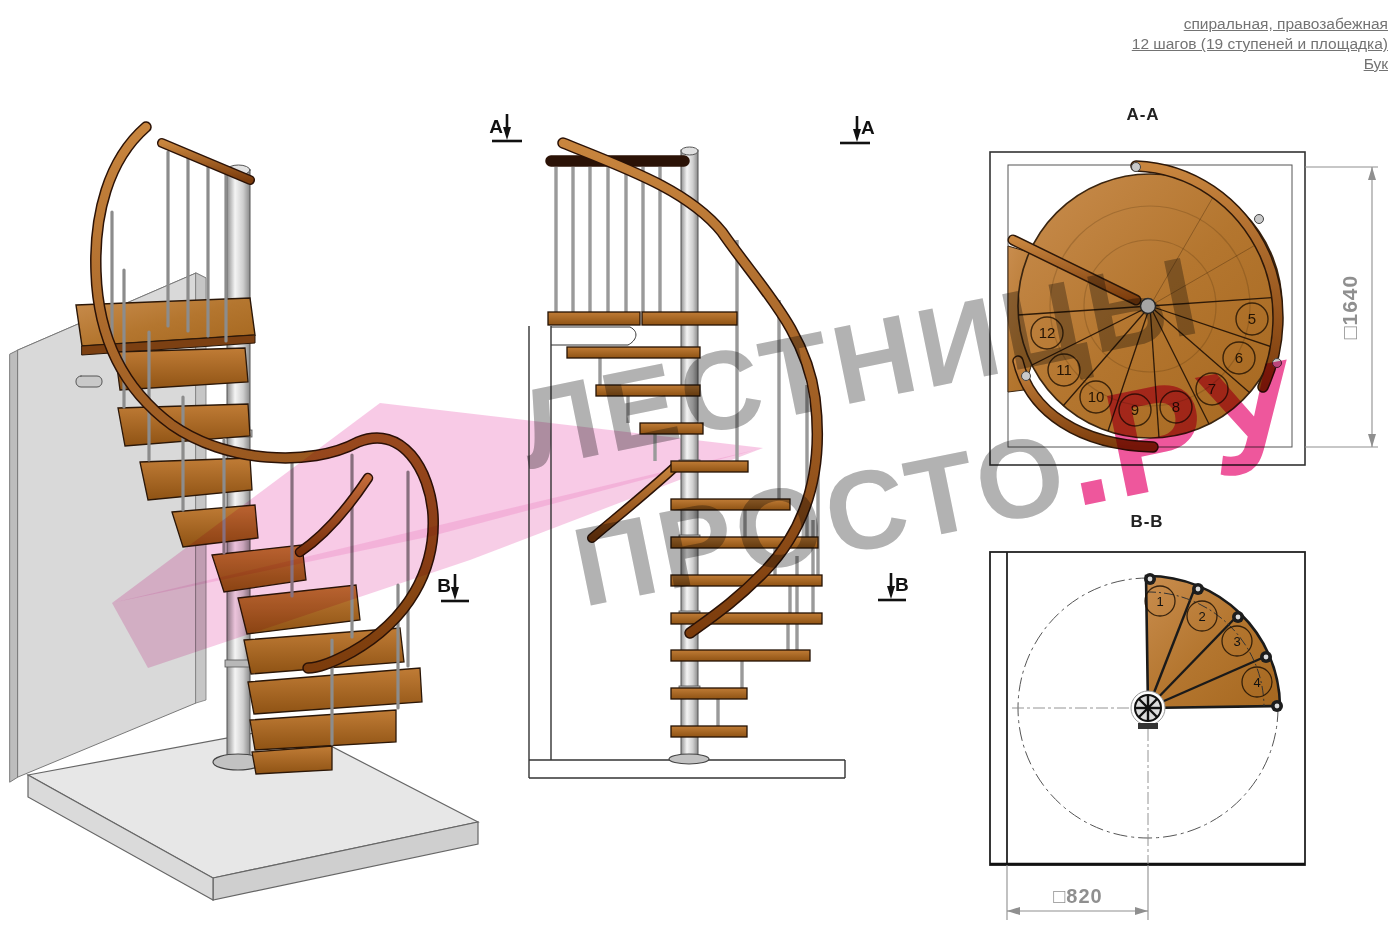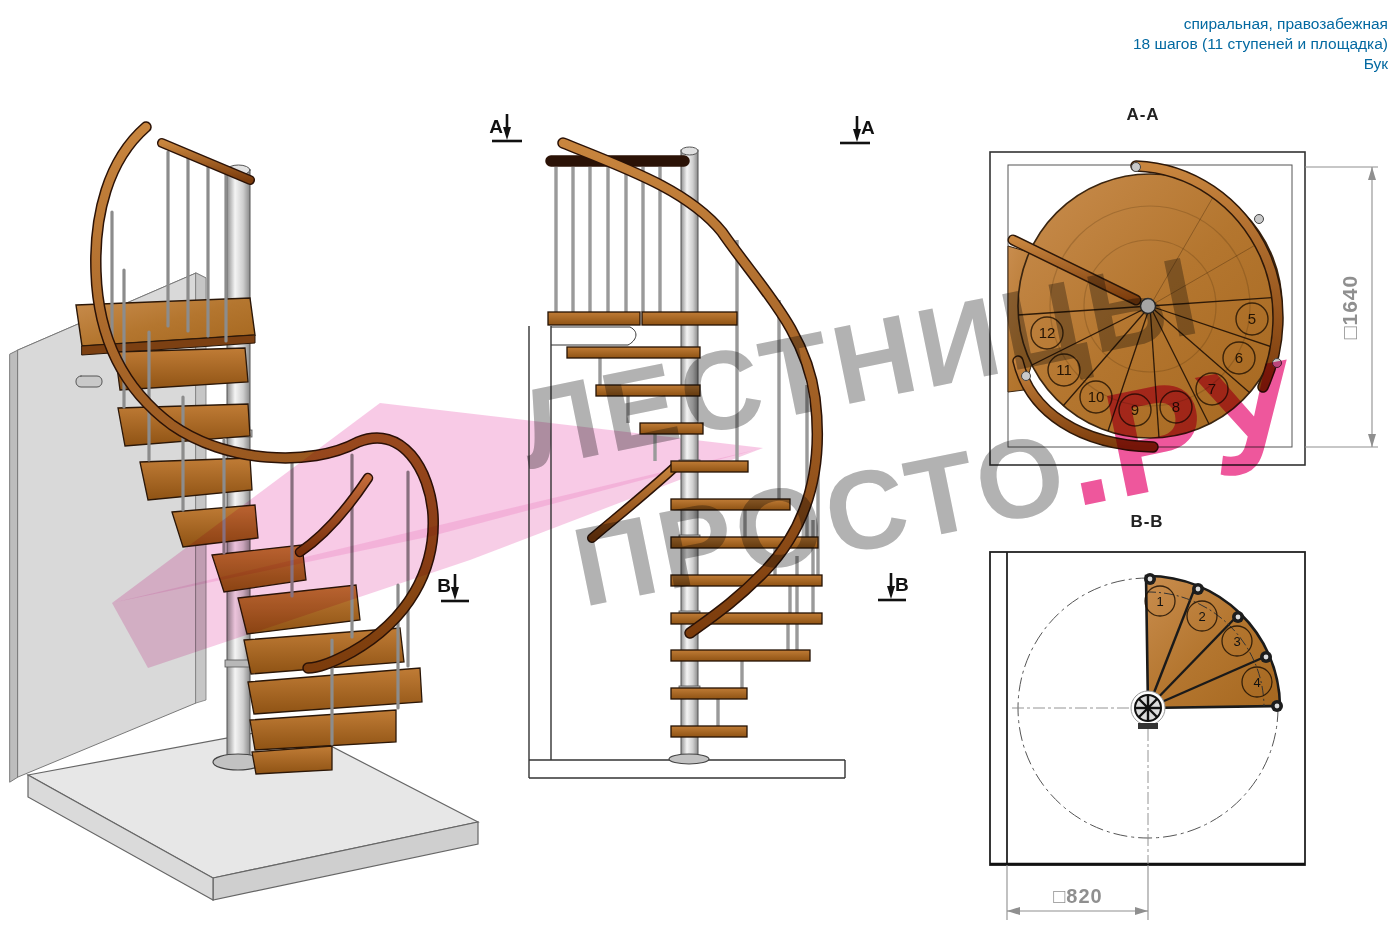--- a/index.html
+++ b/index.html
@@ -1,19 +1,19 @@
 <!DOCTYPE html>
 <html><head>
 <meta charset="utf-8">
 <style>
   html,body{margin:0;padding:0;background:#ffffff;}
   #page{position:relative;width:1400px;height:939px;background:#ffffff;overflow:hidden;
         font-family:"Liberation Sans", sans-serif;}
   #header{position:absolute;top:14px;right:12px;text-align:right;
-          font-size:15.5px;line-height:20px;color:#0369a1;}
+          font-size:15.5px;line-height:20px;color:#737373;text-decoration:underline;}
   #drawing{position:absolute;left:0;top:0;}
   #watermark{position:absolute;left:510px;top:376px;transform:rotate(-11.5deg);
              transform-origin:0 0;font-weight:bold;font-size:112px;line-height:1.02;
              letter-spacing:5px;color:#b2b2b2;mix-blend-mode:multiply;white-space:nowrap;
              pointer-events:none;}
   #watermark .l2{padding-left:26px;}
   #watermark .pink{color:#ee579c;font-size:1.33em;letter-spacing:2px;}
   svg text{font-family:"Liberation Sans", sans-serif;}
   .title{font-size:17px;font-weight:bold;fill:#222;letter-spacing:1px;}
   .dim{font-size:21px;font-weight:bold;fill:#8f8f8f;letter-spacing:1px;}
@@ -357,17 +357,17 @@
     </g>
   </svg>
 
   <div id="watermark">
     <div>ЛЕСТНИЦЫ</div>
     <div class="l2"><span>ПРОСТО</span><span class="pink">.РУ</span></div>
   </div>
 
   <div id="header">
     <div>спиральная, правозабежная</div>
-    <div>18 шагов (11 ступеней и площадка)</div>
+    <div>12 шагов (19 ступеней и площадка)</div>
     <div>Бук</div>
   </div>
 
 </div>
 
 </body></html>

